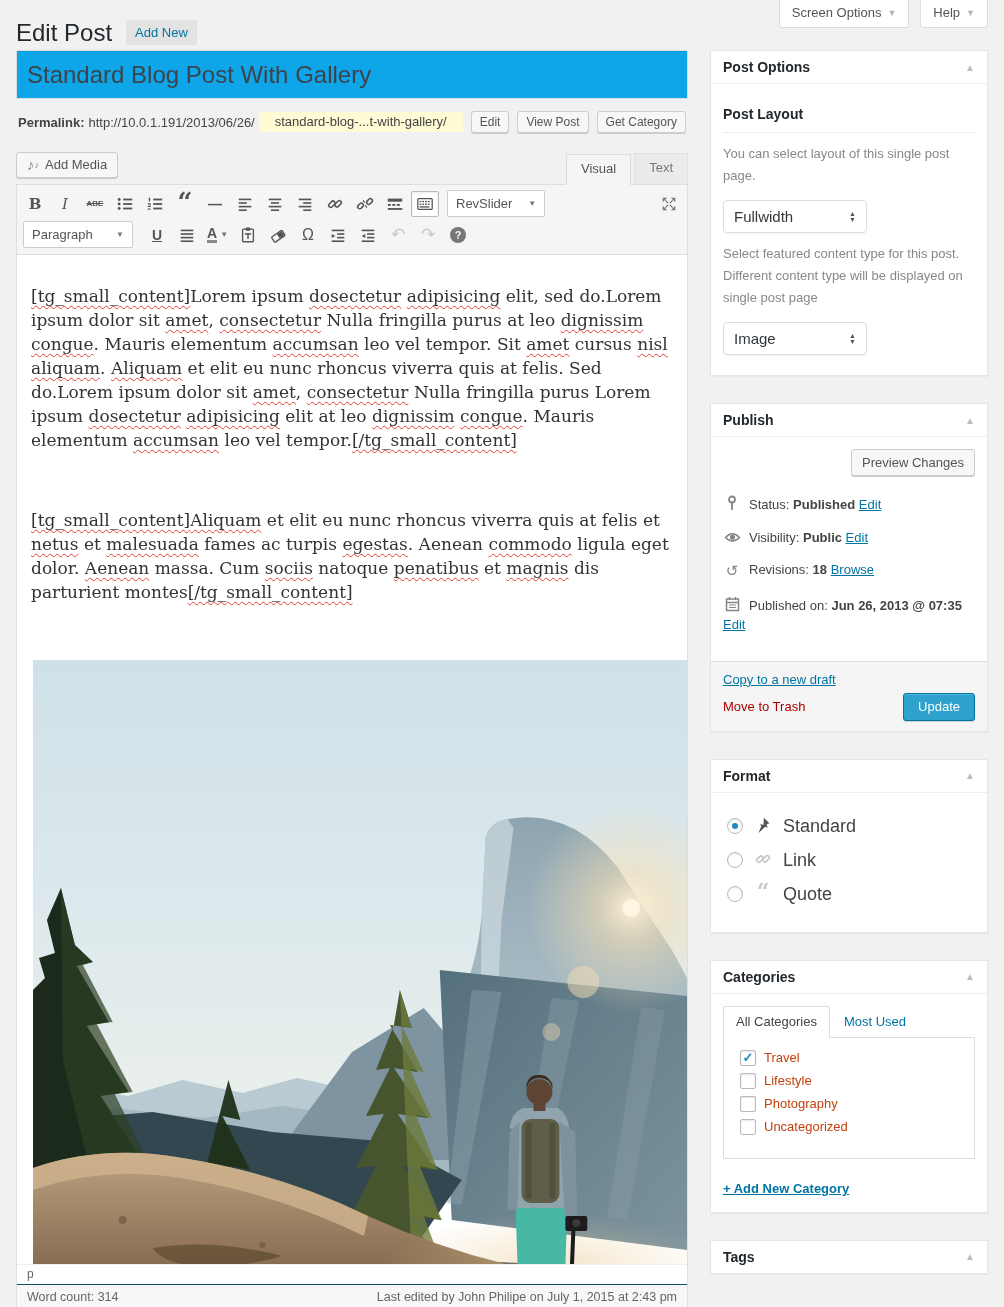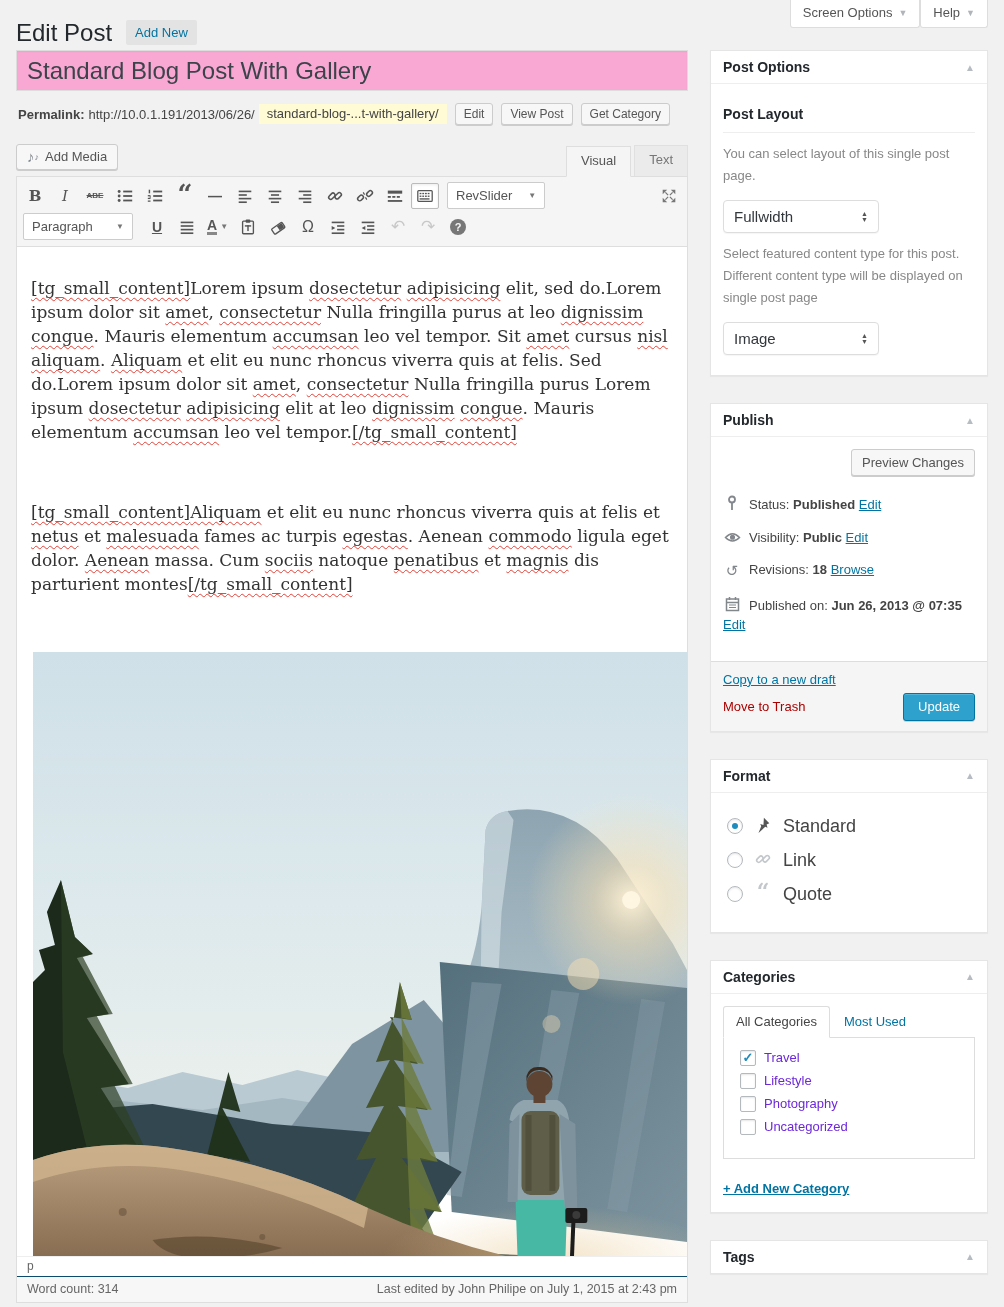--- a/index.html
+++ b/index.html
@@ -6,48 +6,48 @@
   html,body { width:1004px; }
   body {
     font-family: "Liberation Sans", sans-serif;
     background:#f1f1f1;
     color:#444;
     font-size:13px;
     width:1004px; height:1307px;
     overflow:hidden;
     position:relative;
   }
-  .top-tabs { position:absolute; top:0; right:16px; display:flex; gap:0; z-index:5; }
+  .top-tabs { position:absolute; top:0; right:16px; display:flex; gap:11px; z-index:5; }
   .top-tab {
     background:#fff; border:1px solid #ddd; border-top:none; border-radius:0 0 3px 3px;
     color:#555; font-size:13px; padding:5px 12px 7px; display:flex; align-items:center; gap:6px; cursor:pointer;
   }
   .top-tab .arrow { color:#b0b5ba; font-size:9px; }
 
   .wrap { padding:0 16px; }
   .page-head { display:flex; align-items:center; gap:14px; padding-top:15px; height:50px; }
   .page-head h1 { font-size:24px; font-weight:400; color:#23282d; }
   .add-new-btn {
     background:#e3e3e3; color:#0074a2; font-size:13px; padding:5px 9px; border-radius:2px; cursor:pointer;
   }
 
   .columns { display:flex; gap:22px; align-items:flex-start; }
   .col-main { flex:0 0 672px; width:672px; }
   .col-side { flex:0 0 278px; width:278px; }
 
   
   .title-input {
-    width:100%; height:41px; border:1px solid #ddd; background:#f9a8d4; border-radius:0;
+    width:100%; height:49px; border:1px solid #ddd; background:#0ea5e9; border-radius:0;
     font-size:24px; color:#3c434a; padding:2px 10px; font-family:"Liberation Sans",sans-serif;
     box-shadow:inset 0 1px 2px rgba(0,0,0,.05);
   }
   
   .permalink { margin:10px 0 0 2px; font-size:13px; color:#444; display:flex; align-items:center; flex-wrap:nowrap; gap:4px; height:26px; }
   .permalink b { font-weight:700; }
-  .hl { background:#fffbd5; padding:2px 8px 3px; }
+  .hl { background:#fffbd5; padding:2px 16px 3px; }
   .btn-sm {
     background:#f7f7f7; border:1px solid #ccc; border-radius:3px; color:#555;
     font-size:12px; padding:3px 8px; cursor:pointer; box-shadow:0 1px 0 #ccc; white-space:nowrap;
   }
   .permalink .btn-sm { margin-left:4px; }
 
   
   .editor-top { display:flex; justify-content:space-between; align-items:flex-end; margin-top:17px; }
   .add-media-btn {
     background:#f7f7f7; border:1px solid #ccc; border-radius:3px; color:#555; font-size:13px;
@@ -114,21 +114,21 @@
   
   .postbox { background:#fff; border:1px solid #e5e5e5; box-shadow:0 1px 1px rgba(0,0,0,.04); margin-bottom:27px; }
   .postbox-header { display:flex; justify-content:space-between; align-items:center; padding:8px 12px; cursor:pointer; }
   .postbox-header h2 { font-size:14px; color:#23282d; font-weight:700; }
   .toggle { color:#b6bcc2; font-size:10px; cursor:pointer; }
   .postbox .inside { border-top:1px solid #eee; padding:10px 12px 14px; }
 
   .side-h { font-size:14px; font-weight:700; color:#23282d; margin:12px 0 0; padding-bottom:10px; border-bottom:1px solid #eee; }
   .side-desc { color:#888; font-size:13px; line-height:1.7; margin-top:10px; }
   .fake-select {
-    margin-top:13px; width:156px; background:#fff; border:1px solid #ddd; border-radius:4px;
+    margin-top:13px; width:144px; background:#fff; border:1px solid #ddd; border-radius:4px;
     padding:7px 10px; display:flex; align-items:center; justify-content:space-between; cursor:pointer;
     font-size:15px; color:#32373c; box-shadow:0 1px 1px rgba(0,0,0,.04);
   }
   .updown { display:flex; flex-direction:column; line-height:5px; font-size:7px; color:#555; gap:1px; }
 
   
   .pub-inside { border-top:1px solid #eee; padding:10px 12px 4px; }
   .preview-row { display:flex; justify-content:flex-end; padding:2px 0 6px; }
   .pub-row { display:flex; align-items:flex-start; gap:8px; margin:13px 0; color:#444; font-size:13px; flex-wrap:wrap; line-height:1.5; }
   .pub-ico { color:#82878c; width:18px; text-align:center; flex:0 0 18px; }
@@ -156,21 +156,21 @@
   .cat-tabs { display:flex; align-items:flex-end; position:relative; z-index:2; }
   .cat-tab-active {
     background:#fff; border:1px solid #ddd; border-bottom:1px solid #fff; padding:7px 12px 8px;
     font-size:13px; color:#444; margin-bottom:-1px; border-radius:3px 3px 0 0; cursor:pointer;
   }
   .cat-tab-link { padding:7px 14px 8px; font-size:13px; color:#0074a2; cursor:pointer; }
   .cat-panel { border:1px solid #ddd; background:#fff; padding:12px 10px; height:122px; overflow-y:auto; }
   .cat-item { display:flex; align-items:center; gap:8px; margin:0 0 7px 6px; }
   .checkbox { width:16px; height:16px; border:1px solid #b4b9be; border-radius:2px; background:#fff; cursor:pointer; box-shadow:inset 0 1px 2px rgba(0,0,0,.1); display:flex; align-items:center; justify-content:center; flex:0 0 16px; }
   .checkbox.on::after { content:"✓"; color:#1e8cbe; font-weight:700; font-size:13px; line-height:1; }
-  .cat-label { font-size:13px; color:#6d28d9; }
+  .cat-label { font-size:13px; color:#c2410c; }
   .add-cat { display:inline-block; margin-top:22px; color:#0074a2; text-decoration:underline; font-weight:700; font-size:13px; cursor:pointer; }
 </style>
 </head>
 <body>
 
 <div class="top-tabs">
   <div class="top-tab">
     <span>Screen Options</span>
     <span class="arrow">▼</span>
   </div>

